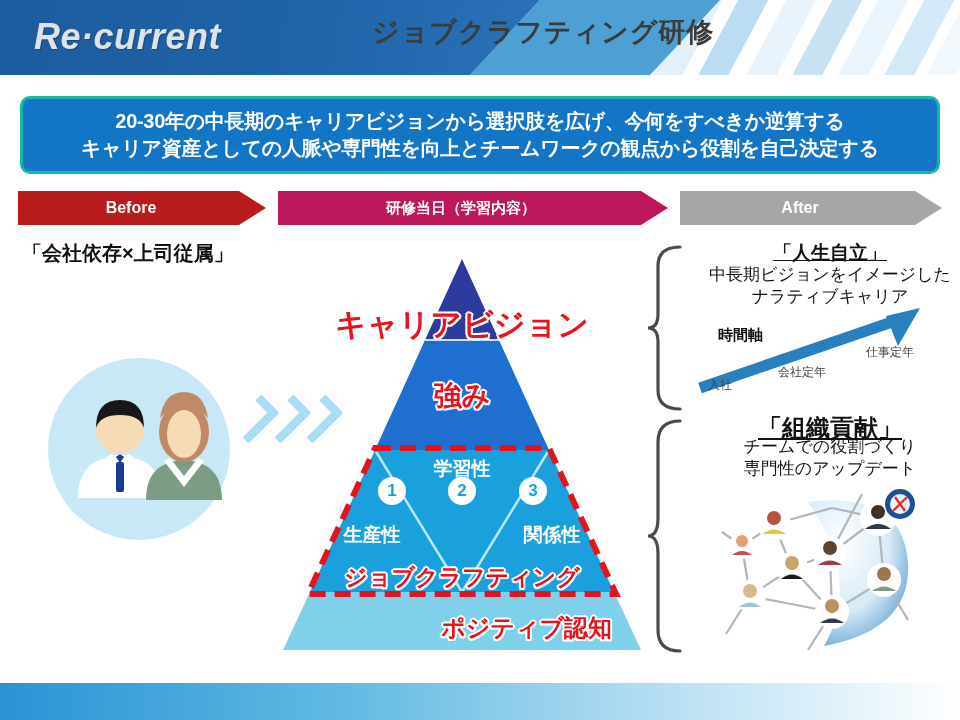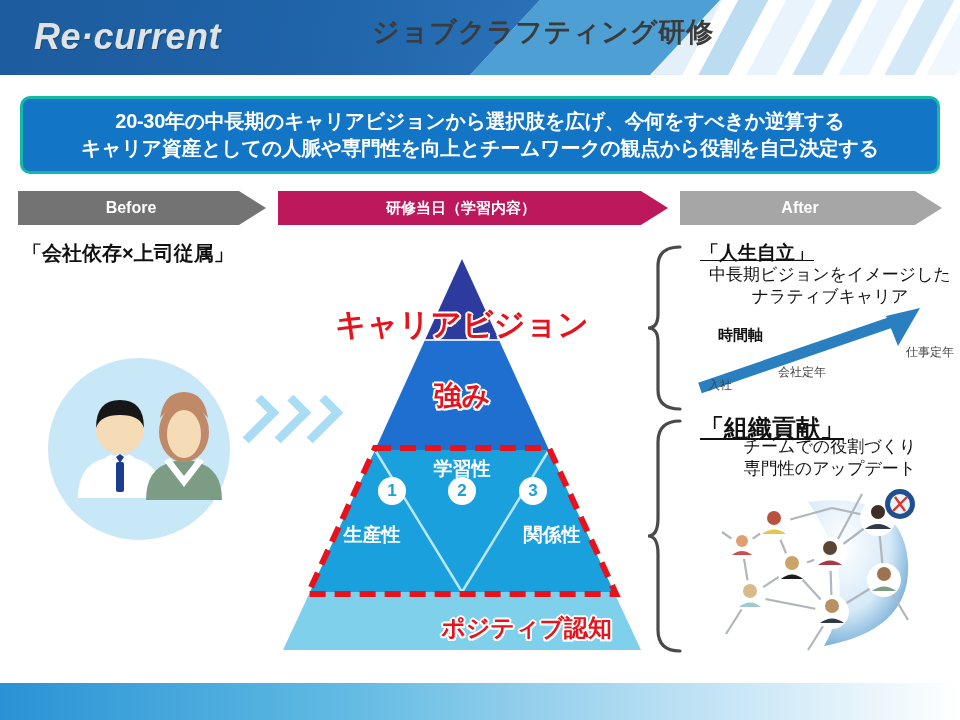--- a/index.html
+++ b/index.html
@@ -48,21 +48,21 @@
     color: #ffffff; font-size: 20px; font-weight: bold; line-height: 1.33;
     letter-spacing: -0.3px; white-space: nowrap;
   }
 
   
   .phase {
     position: absolute; height: 34px;
     display: flex; align-items: center; justify-content: center;
     color: #ffffff; font-weight: bold; white-space: nowrap;
   }
-  .ph-before { left: 18px; top: 191px; width: 248px; background: #737373;
+  .ph-before { left: 18px; top: 191px; width: 248px; background: #b91c1c;
     clip-path: polygon(0 0, 221px 0, 248px 17px, 221px 34px, 0 34px); font-size: 16px; padding-right: 22px; }
   .ph-mid { left: 278px; top: 191px; width: 390px; background: #be185d;
     clip-path: polygon(0 0, 363px 0, 390px 17px, 363px 34px, 0 34px); font-size: 15px; padding-right: 24px; }
   .ph-after { left: 680px; top: 191px; width: 262px; background: #a6a6a6;
     clip-path: polygon(0 0, 235px 0, 262px 17px, 235px 34px, 0 34px); font-size: 16px; padding-right: 22px; }
 
   
   .before-cap {
     position: absolute; left: 22px; top: 240px;
     font-size: 20px; font-weight: bold; color: #111; white-space: nowrap;
@@ -121,32 +121,32 @@
   }
   .n1 { left: 95px; top: 225px; }
   .n2 { left: 165px; top: 225px; }
   .n3 { left: 236px; top: 225px; }
 
   
   .brace { position: absolute; }
 
   
   .r-title {
-    position: absolute; font-weight: bold; color: #111;
+    position: absolute; text-align: center; font-weight: bold; color: #111;
     text-decoration: underline; white-space: nowrap;
   }
   .r-sub { position: absolute; text-align: center; color: #111; line-height: 1.3; white-space: nowrap; }
   .rt-title { left: 700px; top: 240px; width: 260px; font-size: 19px; }
   .rt-sub   { left: 690px; top: 264px; width: 280px; font-size: 17px; }
   .axis-label {
     position: absolute; left: 718px; top: 326px; font-size: 15px; font-weight: bold; color: #111;
   }
   .tl-in  { position: absolute; left: 708px; top: 377px; font-size: 12px; color: #444; }
   .tl-mid { position: absolute; left: 778px; top: 364px; font-size: 12px; color: #444; }
-  .tl-end { position: absolute; left: 866px; top: 344px; font-size: 12px; color: #444; margin-left: 40px; }
+  .tl-end { position: absolute; left: 866px; top: 344px; font-size: 12px; color: #444; }
 
   .rb-title { left: 700px; top: 412px; width: 260px; font-size: 24px; }
   .rb-sub   { left: 690px; top: 436px; width: 280px; font-size: 17px; }
 
   
   .net { position: absolute; left: 712px; top: 484px; width: 236px; height: 168px; }
 
   
   .footer {
     position: absolute; left: 0; top: 683px; width: 960px; height: 37px;
@@ -232,20 +232,21 @@
       <line x1="142" y1="88" x2="216" y2="88" stroke="#cfe0f5" stroke-width="2"></line>
 
       <polygon points="92,196 266,196 333,342 25,342" fill="none" stroke="#e8121c" stroke-width="6" stroke-dasharray="16 9" stroke-linejoin="miter"></polygon>
     </svg>
 
     <div class="pyr-txt t-vision">キャリアビジョン</div>
     <div class="pyr-txt t-strength">強み</div>
     <div class="pyr-txt t-learn">学習性</div>
     <div class="pyr-txt t-prod">生産性</div>
     <div class="pyr-txt t-rel">関係性</div>
+    <div class="pyr-txt t-jc">ジョブクラフティング</div>
     <div class="pyr-txt t-pos">ポジティブ認知</div>
 
     <div class="num n1">1</div>
     <div class="num n2">2</div>
     <div class="num n3">3</div>
   </div>
 
   <svg class="brace" style="left:648px; top:244px; width:40px; height:168px;" viewBox="0 0 40 168">
     <path d="M32 3 Q10 3 10 22 L10 70 Q10 84 0 84 Q10 84 10 98 L10 146 Q10 165 32 165" fill="none" stroke="#4a4a4a" stroke-width="3.2" stroke-linecap="round"></path>
   </svg>

